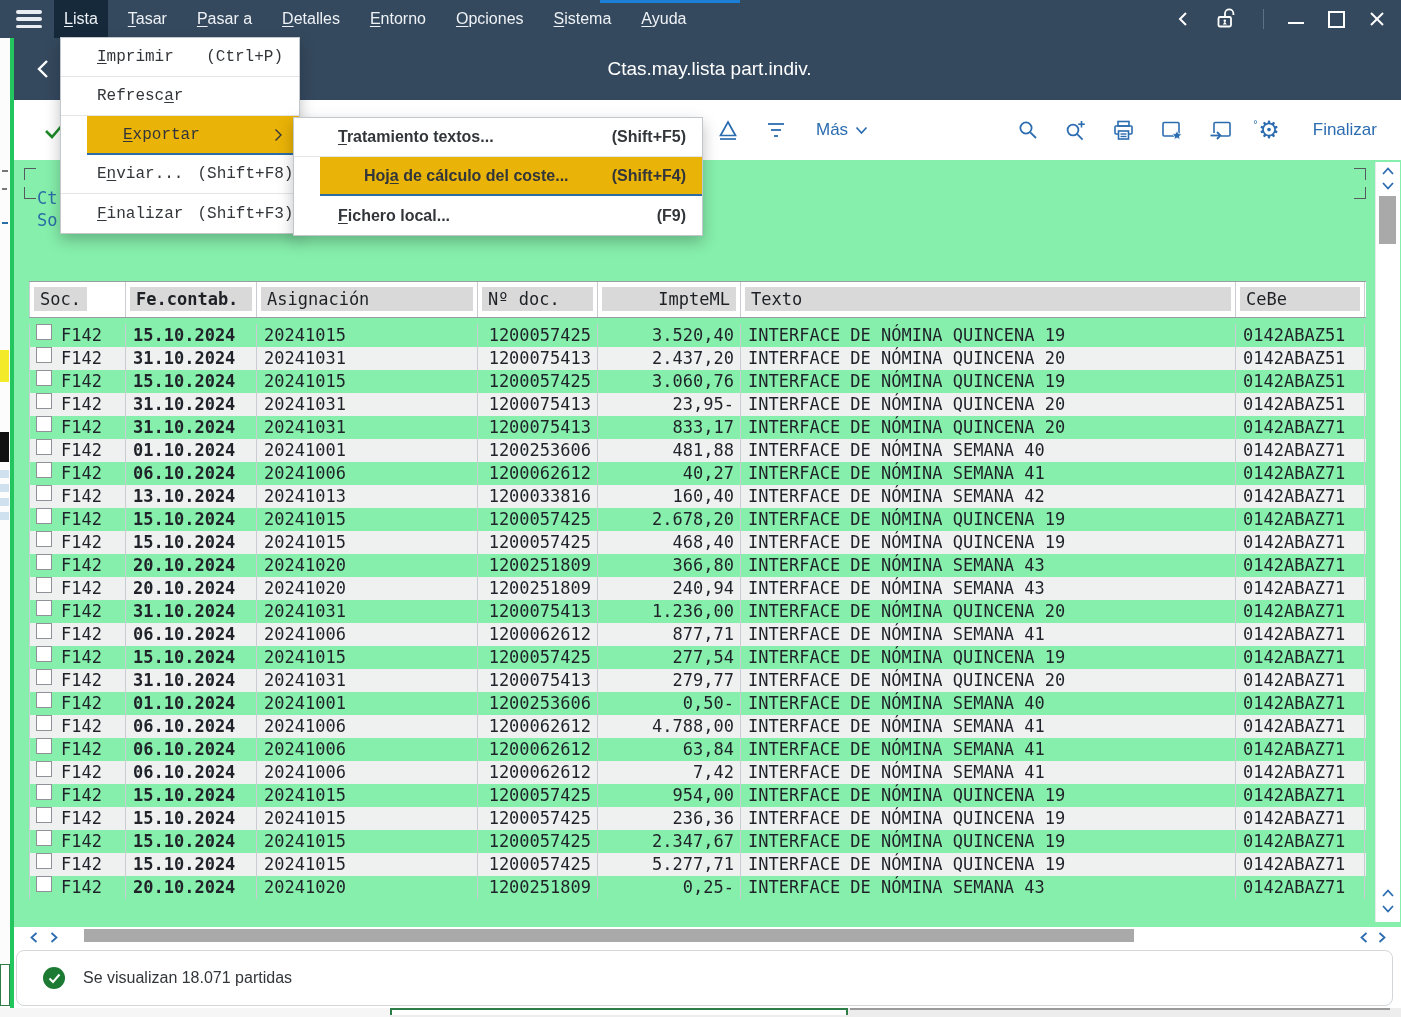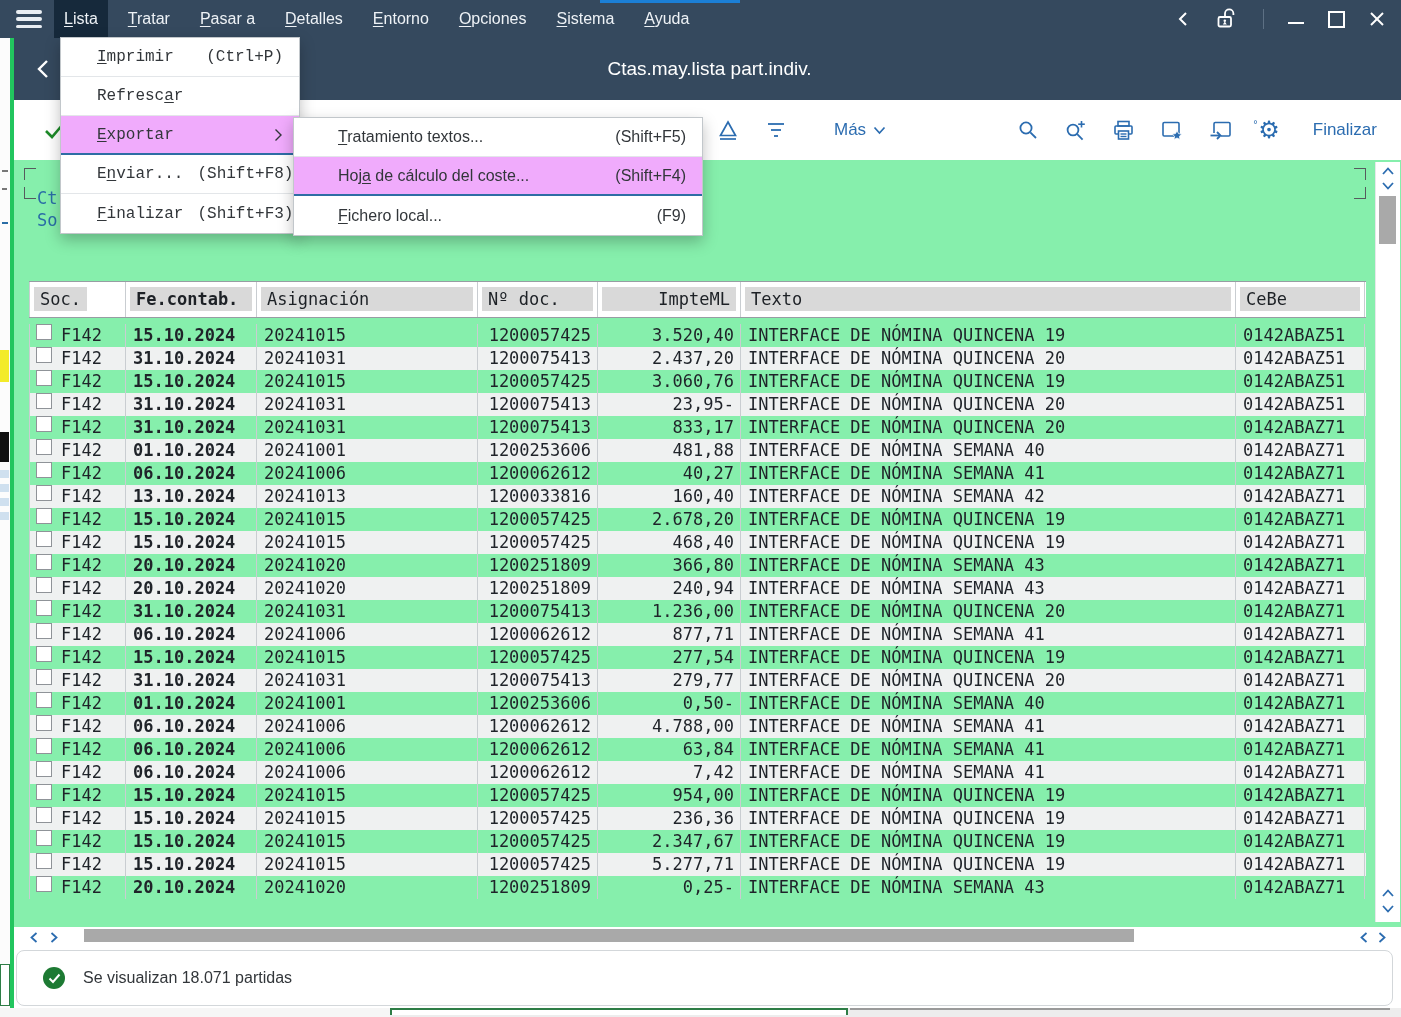--- a/index.html
+++ b/index.html
@@ -24,21 +24,21 @@
   
   .window{left:10px;top:38px;width:1391px;height:970px;background:#fff;border-left:4px solid #22c55e;}
   .titlebar{left:0;top:0;width:1391px;height:62px;background:#35495e;}
   .titlebar .ttl{width:100%;text-align:center;line-height:62px;color:#fff;font-size:19px;}
   .back-chevron{left:22px;top:20px;}
 
   .toolbar{left:0;top:62px;width:1391px;height:60px;background:#fff;border-bottom:1px solid #d3d6d9;}
   .tb-check{left:28px;top:17px;}
   .tb-sort{left:702px;top:18px;}
   .tb-filter{left:750px;top:19px;}
-  .tb-mas{left:820px;top:0;height:60px;display:flex;align-items:center;gap:7px;color:#2b6cb0;font-size:17px;cursor:pointer;}
+  .tb-mas{left:802px;top:0;height:60px;display:flex;align-items:center;gap:7px;color:#2b6cb0;font-size:17px;cursor:pointer;}
   .tb-right{right:28px;top:0;height:60px;display:flex;align-items:center;gap:25px;}
   .tb-right .ico{cursor:pointer;display:flex;align-items:center;}
   .gear{font-size:24px;color:#2b6cb0;line-height:22px;position:relative;}
   .gear .deg{position:absolute;left:-5px;top:-6px;font-size:11px;}
   .tb-finalizar{color:#2b6cb0;font-size:17px;margin-left:8px;cursor:pointer;}
 
   
   .content{left:0;top:122px;width:1391px;height:767px;background:#86efac;}
   .corner{width:11px;height:11px;}
   .ck-tl{left:10px;top:8px;border-top:1.5px solid #565a5e;border-left:1.5px solid #565a5e;}
@@ -79,26 +79,26 @@
                display:flex;align-items:center;justify-content:center;flex:none;}
   .statustext{font-size:16px;color:#32363a;}
 
   
   .popup{background:#fff;border:1px solid #c2c7cb;box-shadow:0 6px 14px rgba(0,0,0,.25);z-index:100;}
   .menu-main{left:60px;top:37px;width:238px;font-family:Liberation Mono, monospace;}
   .menu-sub{left:293px;top:117px;width:408px;z-index:101;}
   .mitem{height:39px;display:flex;align-items:center;border-bottom:1px solid #e3e6e9;
          font-size:16px;color:#32363a;cursor:pointer;padding:0 16px 0 36px;box-sizing:border-box;}
   .mitem:last-child{border-bottom:none;}
-  .mitem.hl{background:#f0abfc;border-bottom:2px solid #2e6da4;}
+  .mitem.hl{background:#eab308;border-bottom:2px solid #2e6da4;margin-left:26px;}
   .mitem .mn{text-decoration:underline;text-underline-offset:2px;}
   .mlabel{flex:1;white-space:nowrap;}
   .msc{color:#32363a;margin-left:14px;white-space:nowrap;}
   .subarrow{display:flex;align-items:center;margin-left:10px;}
-  .menu-sub .mitem{padding-left:44px;}
+  .menu-sub .mitem{padding-left:44px;font-weight:bold;}
 
   
   .sliver{left:0;top:38px;width:10px;height:970px;background:#fcfcfc;}
   .bottomstrip{left:0;top:1008px;width:1401px;height:9px;background:#ededed;}
 </style>
 </head>
 <body>
 
 <div class="abs sliver">
   <div class="abs" style="left:2px;top:132px;width:6px;height:2px;background:#777;"></div>
@@ -120,21 +120,21 @@
 </div>
 
 <div class="abs menubar">
   <div class="hamburger">
       <div></div>
       <div></div>
       <div></div>
     </div>
   <div class="nav">
       <div class="nav-item sel"><span></span><span class="mn">L</span><span>ista</span></div>
-      <div class="nav-item"><span></span><span class="mn">T</span><span>ratar</span></div>
+      <div class="nav-item"><span></span><span class="mn">T</span><span>asar</span></div>
       <div class="nav-item"><span></span><span class="mn">P</span><span>asar a</span></div>
       <div class="nav-item"><span></span><span class="mn">D</span><span>etalles</span></div>
       <div class="nav-item"><span></span><span class="mn">E</span><span>ntorno</span></div>
       <div class="nav-item"><span></span><span class="mn">O</span><span>pciones</span></div>
       <div class="nav-item"><span></span><span class="mn">S</span><span>istema</span></div>
       <div class="nav-item"><span></span><span class="mn">A</span><span>yuda</span></div>
     </div>
   <div class="mb-right">
     <svg width="12" height="16" viewBox="0 0 12 16" style="cursor:pointer;">
       <polyline points="9,2 3,8 9,14" fill="none" stroke="#ffffff" stroke-width="2"></polyline>

